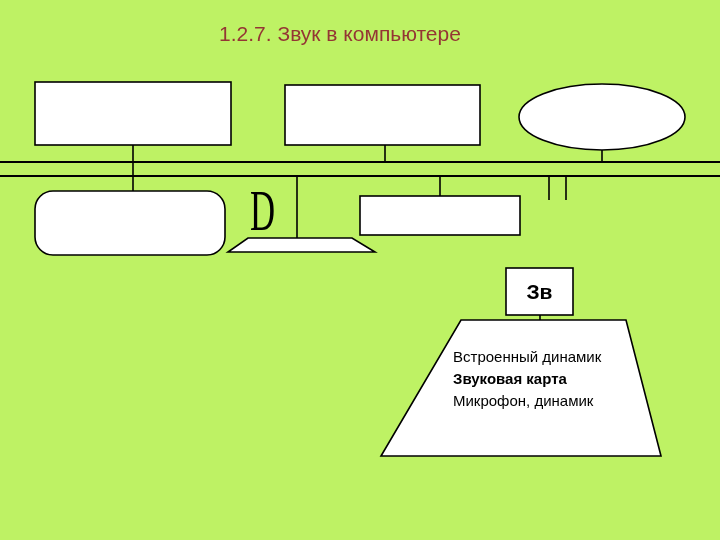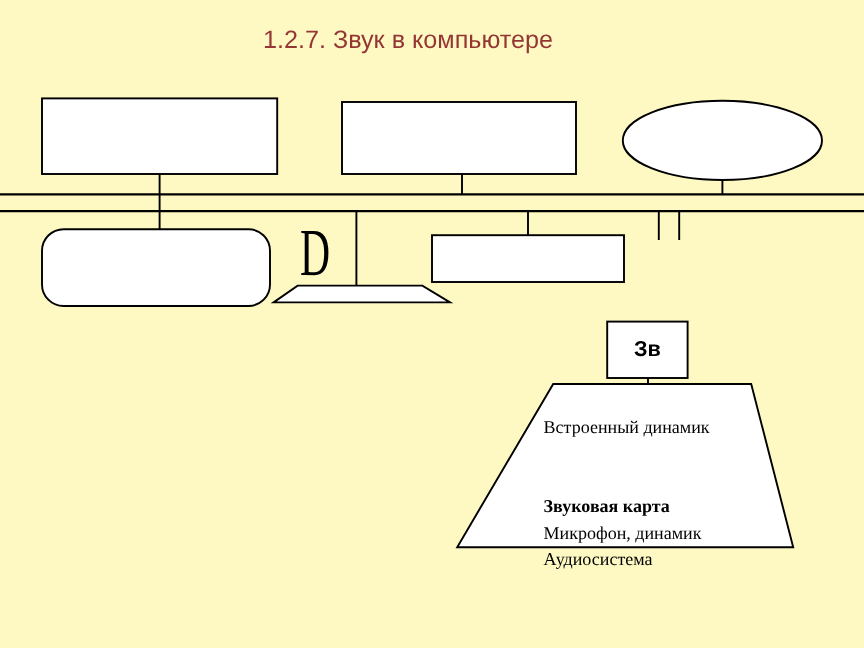--- a/index.html
+++ b/index.html
@@ -1,20 +1,20 @@
 <!DOCTYPE html>
 <html><head>
 <meta charset="utf-8">
 <style>
   html, body { margin: 0; padding: 0; background: #ffffff; }
   #slide {
     position: relative;
     width: 720px;
     height: 540px;
-    background: #fef9c3;
+    background: #bef264;
     overflow: hidden;
     font-family: "Liberation Sans", sans-serif;
   }
   #diagram-svg { position: absolute; left: 0; top: 0; }
   #diagram-svg .shape { fill: #ffffff; stroke: #000000; stroke-width: 1.6px; }
   #diagram-svg .wire  { stroke: #000000; stroke-width: 1.6px; }
   #diagram-svg .bus   { stroke: #000000; stroke-width: 1.8px; }
 
   .txt { position: absolute; color: #000000; }
 
@@ -31,31 +31,30 @@
     font-family: "Liberation Serif", serif;
     font-size: 56px;
     line-height: 50px;
     transform: scaleX(0.62);
     transform-origin: 0 0;
   }
 
   #zv-label {
     left: 506px; top: 268px; width: 67px; height: 47px;
     display: flex; align-items: center; justify-content: center;
-    font-size: 18px; font-weight: bold;
+    font-size: 21px; font-weight: bold;
   }
 
   #devices {
     left: 453px; top: 346px;
     font-size: 15px;
     line-height: 22px;
     white-space: nowrap;
-    font-family: Liberation Serif, serif;
   }
-  .dev-line.bold { font-weight: bold; margin-top: 44px; }
+  .dev-line.bold { font-weight: bold; }
 </style>
 </head>
 <body>
 
 <div id="slide">
 
   <svg id="diagram-svg" width="720" height="540" viewBox="0 0 720 540">
 
     <line class="bus" x1="0" y1="162" x2="720" y2="162"></line>
     <line class="bus" x1="0" y1="176" x2="720" y2="176"></line>
@@ -84,16 +83,15 @@
   <div id="title" class="txt">1.2.7. Звук в компьютере</div>
 
   <div id="d-glyph" class="txt">D</div>
 
   <div id="zv-label" class="txt">Зв</div>
 
   <div id="devices" class="txt">
     <div class="dev-line">Встроенный динамик</div>
     <div class="dev-line bold">Звуковая карта</div>
     <div class="dev-line">Микрофон, динамик</div>
-    <div class="dev-line">Аудиосистема</div>
   </div>
 
 </div>
 
 </body></html>

